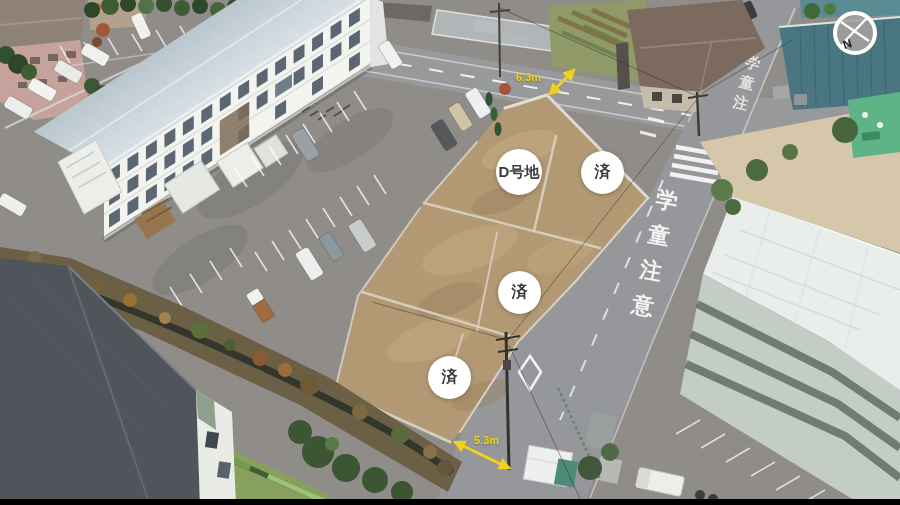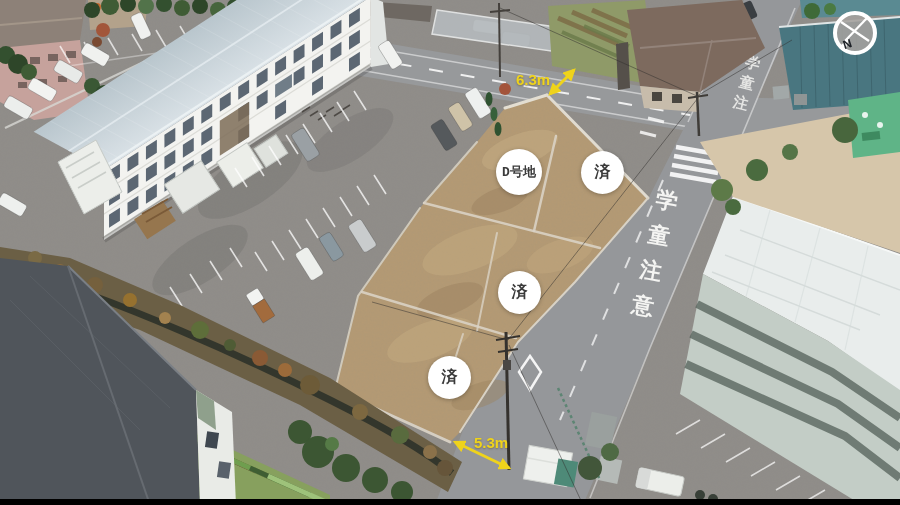--- a/index.html
+++ b/index.html
@@ -1,21 +1,21 @@
 <!DOCTYPE html>
 <html style="--accent: #EFD31B; --badge-bg: #FFFFFF; --badge-text: #3B3B3B;"><head>
 <meta charset="utf-8">
 <style>
   html,body{margin:0;padding:0;background:#222;}
   #stage{position:relative;width:900px;height:505px;overflow:hidden;background:#908d89;font-family:"Liberation Sans",sans-serif;}
   #scene{position:absolute;left:0;top:0;}
   .badge{position:absolute;background:var(--badge-bg,#fff);border-radius:50%;display:flex;align-items:center;justify-content:center;color:var(--badge-text,#3b3b3b);font-weight:bold;box-shadow:0 1px 4px rgba(0,0,0,.28);}
-  .badge.big{width:46px;height:46px;font-size:13px;letter-spacing:0;font-family:Liberation Mono, monospace;}
+  .badge.big{width:46px;height:46px;font-size:15px;letter-spacing:0;}
   .badge.small{width:43px;height:43px;font-size:16px;}
-  .measure{position:absolute;color:var(--accent,#EFD31B);font-weight:bold;font-size:15px;text-shadow:0 1px 2px rgba(70,55,0,.4);}
+  .measure{position:absolute;color:var(--accent,#EFD31B);font-weight:bold;font-size:11px;text-shadow:0 1px 2px rgba(70,55,0,.4);}
   .compass{position:absolute;left:830px;top:8px;width:50px;height:50px;}
   .compass .north-label{position:absolute;left:13px;top:29px;font-size:12px;font-weight:bold;color:#1d2127;transform:rotate(-18deg);}
 </style>
 </head>
 <body>
 
 <div id="stage">
 
 <svg id="scene" width="900" height="505" viewBox="0 0 900 505">
   <defs>

